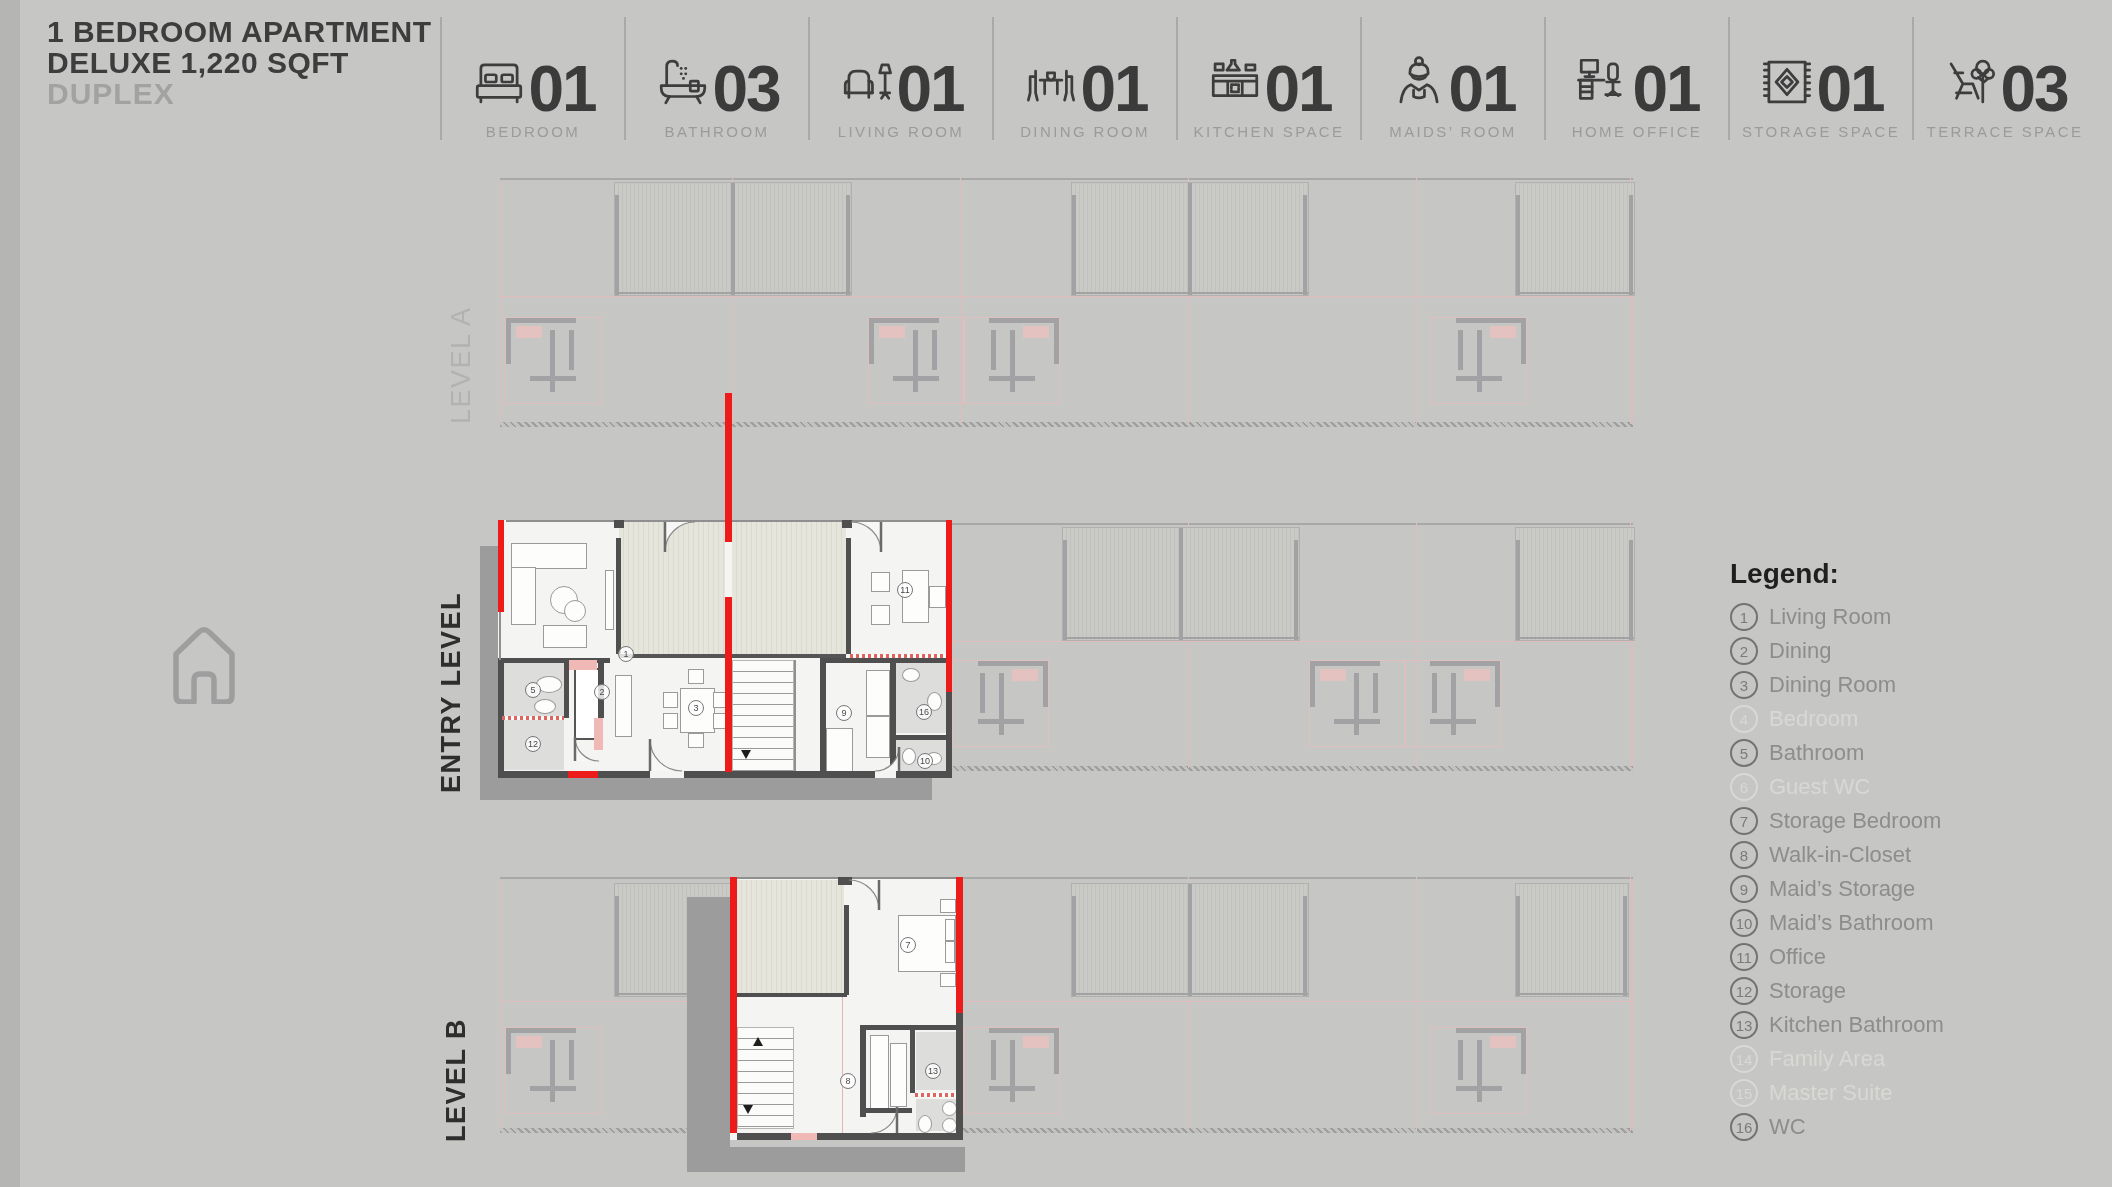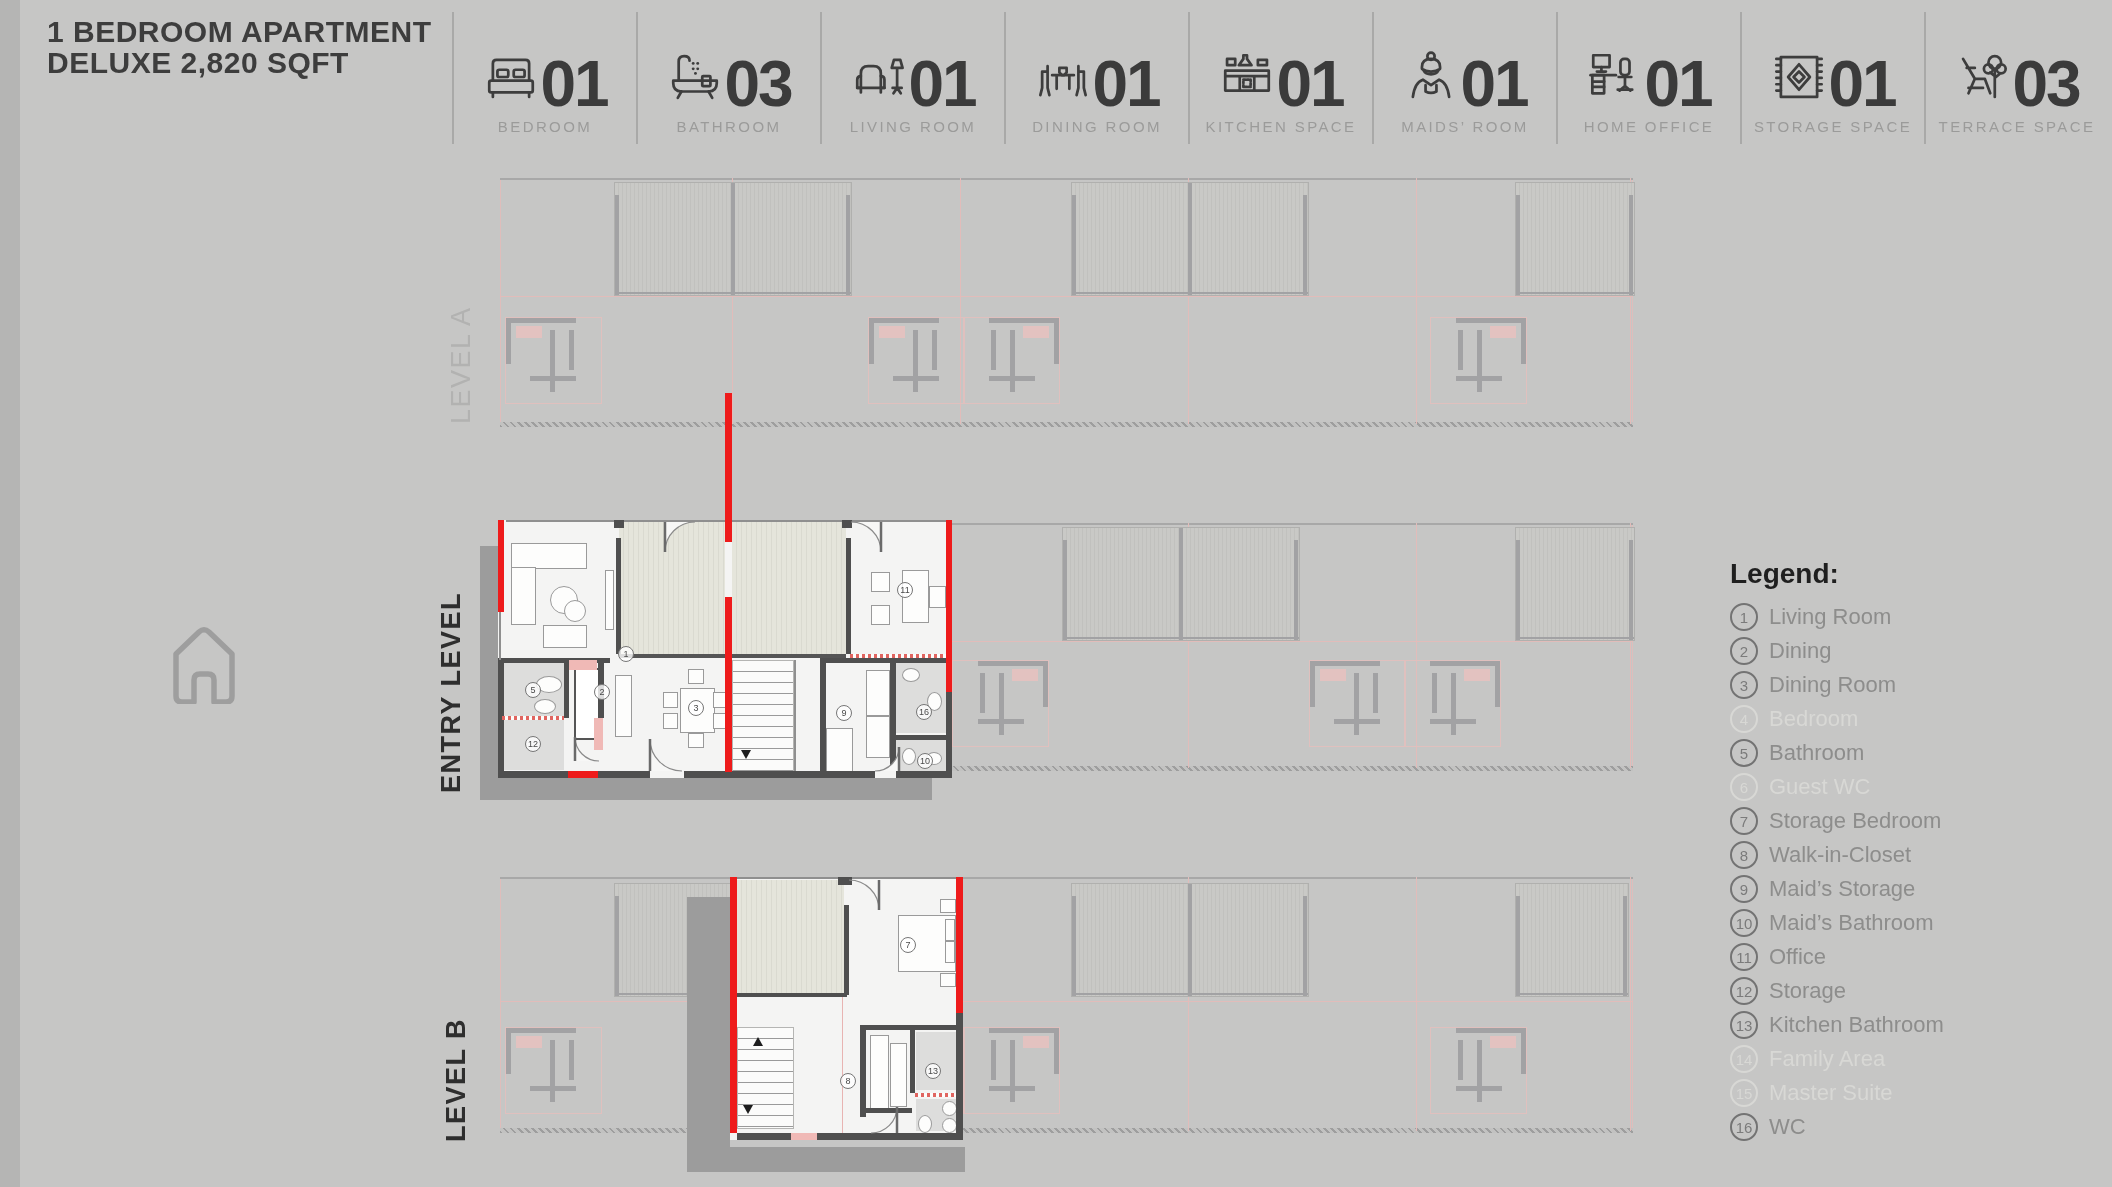--- a/index.html
+++ b/index.html
@@ -2,21 +2,21 @@
 <html><head>
 <meta charset="utf-8">
 <style>
   html,body{margin:0;padding:0;background:#b5b5b4;}
   .stage{position:relative;width:2112px;height:1187px;background:#c6c6c5;overflow:hidden;
          font-family:"Liberation Sans",sans-serif;margin-left:20px;}
   
   .title-block{position:absolute;left:27px;top:16px;line-height:31px;}
   .title-line{font-size:30px;font-weight:700;color:#3d3d3d;letter-spacing:.5px;white-space:nowrap;}
   .title-sub{font-size:30px;font-weight:700;color:#a2a2a1;letter-spacing:1px;}
-  .stats{position:absolute;left:432px;top:12px;display:flex;height:132px;}
+  .stats{position:absolute;left:420px;top:12px;display:flex;height:132px;align-items:center;}
   .stat{width:182px;border-left:2px solid #a9a9a8;display:flex;flex-direction:column;align-items:center;}
   .stat-top{display:flex;align-items:flex-end;justify-content:center;height:98px;margin-top:4px;}
   .stat-icon{width:58px;height:58px;margin-bottom:8px;}
   .stat-icon svg{width:58px;height:58px;}
   .stat-count{font-size:64px;font-weight:700;color:#3b3b3b;letter-spacing:-2px;line-height:.92;}
   .stat-label{font-size:15px;color:#9b9b9a;letter-spacing:2.4px;margin-top:4px;white-space:nowrap;}
   
   .lvl{position:absolute;transform:rotate(-90deg);transform-origin:0 0;font-size:27px;font-weight:700;
        letter-spacing:1.5px;color:#2e2e2e;white-space:nowrap;}
   .lvl.faded{color:#b2b2b1;font-weight:400;}
@@ -66,21 +66,22 @@
   .legend-item.is-faded .lnum{border-color:#d8d8d5;color:#d8d8d5;}
   .legend-item.is-faded .ltext{color:#d8d8d5;}
 </style>
 </head>
 <body>
 
 <div class="stage">
 
   <div class="title-block">
     <div class="title-line">1 BEDROOM APARTMENT</div>
-    <div class="title-line">DELUXE 2,820 SQFT</div>
+    <div class="title-line">DELUXE 1,220 SQFT</div>
+    <div class="title-sub">DUPLEX</div>
   </div>
   <div class="stats" id="stats">
       <div class="stat">
         <div class="stat-top">
       <span class="stat-icon"><svg viewBox="0 0 64 64">
               <g fill="none" stroke="#3d3d3d" stroke-width="3" stroke-linecap="round" stroke-linejoin="round">
                 <path d="M12 36V17q0-4 4-4h32q4 0 4 4v19"></path>
                 <rect x="17" y="24" width="12" height="8" rx="2"></rect>
                 <rect x="35" y="24" width="12" height="8" rx="2"></rect>
                 <rect x="8" y="36" width="48" height="13" rx="2"></rect>

